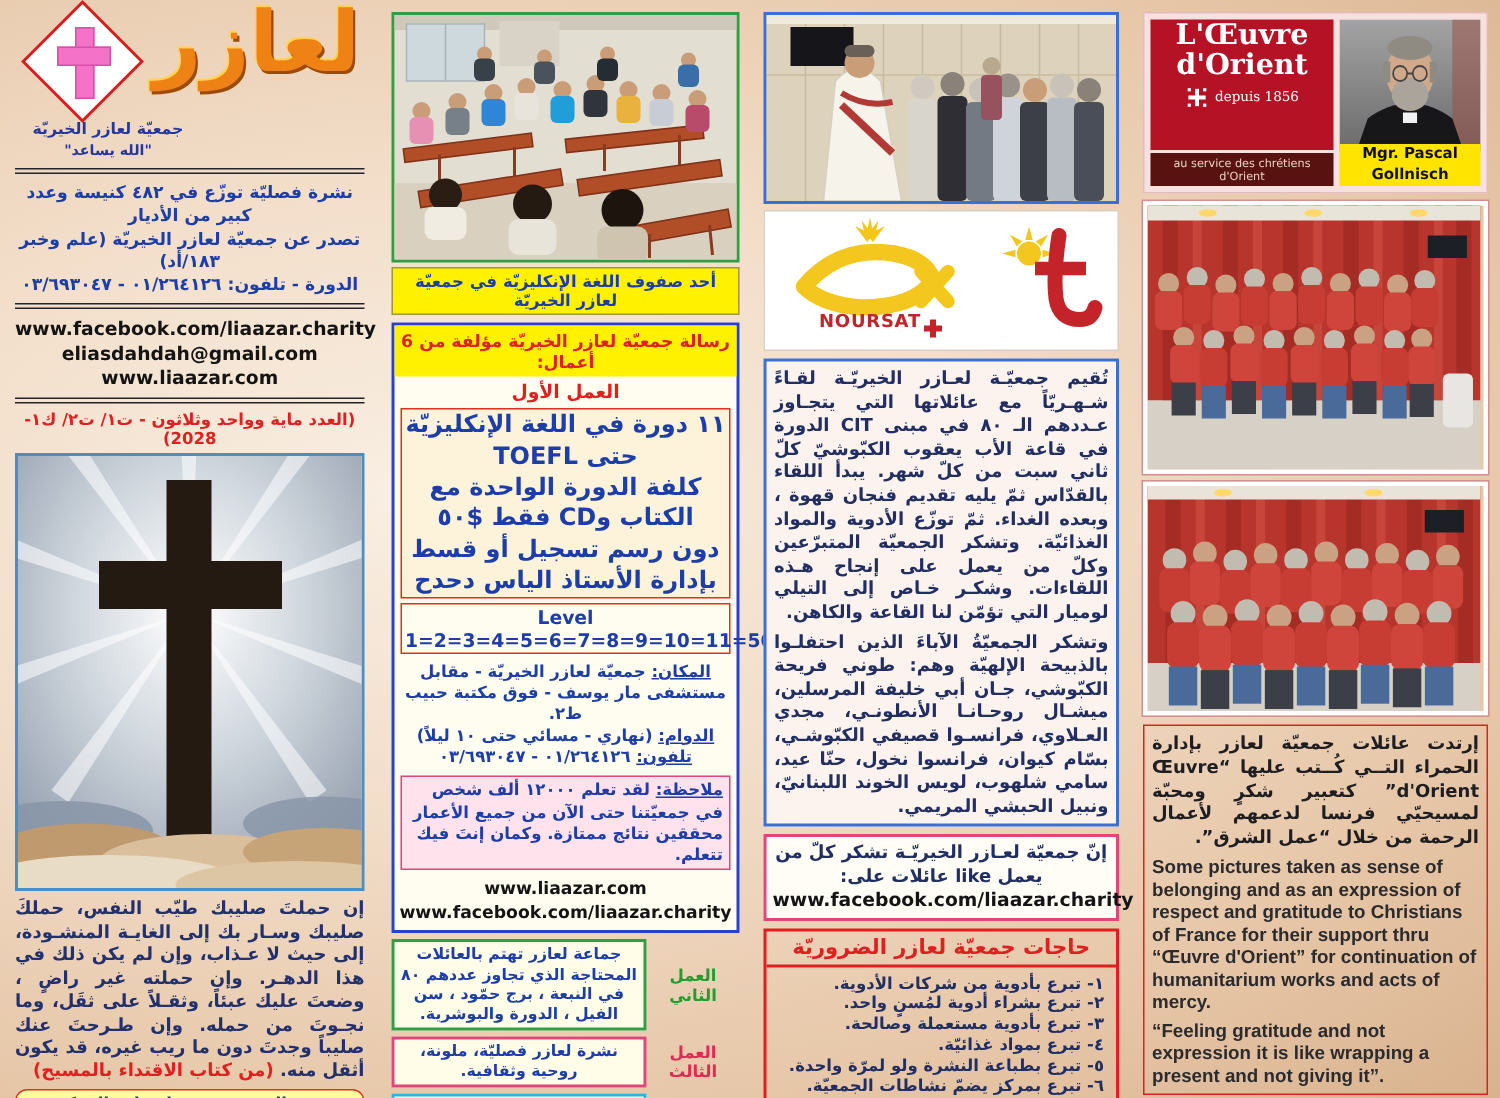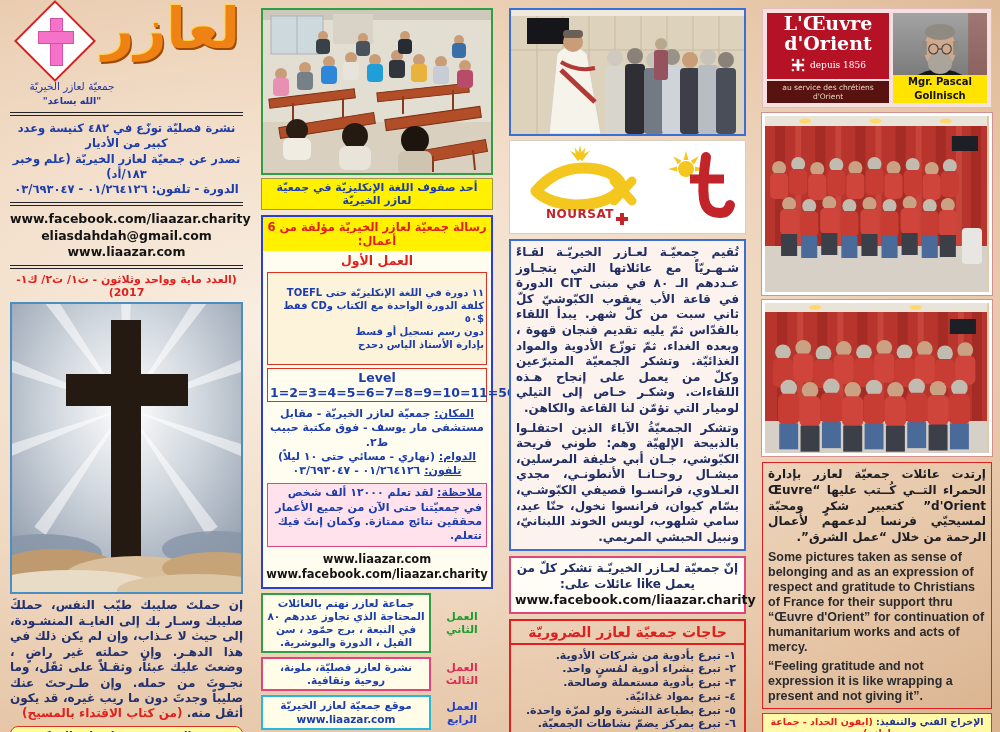--- a/index.html
+++ b/index.html
@@ -14,38 +14,38 @@
   .ar{direction:rtl}
   .divider{height:2px;border-top:1.5px solid #23232a;border-bottom:1.5px solid #23232a;margin:4px 0}
   
   .logo-block{position:relative;height:100px}
   .diamond{position:absolute;left:16px;top:4px;width:54px;height:54px;border:2.5px solid #d42020;background:#fff;transform:rotate(45deg)}
   .dinner{position:absolute;inset:0;transform:rotate(-45deg)}
   .dbar-v{position:absolute;left:50%;top:4px;width:11px;height:46px;margin-left:-5.5px;background:#f473c8;border:1px solid #d84fa8}
   .dbar-h{position:absolute;top:17px;left:10px;width:34px;height:11px;background:#f473c8;border:1px solid #d84fa8}
   .logo-title{position:absolute;right:2px;top:-12px;width:140px;text-align:center;font-size:56px;font-weight:bold;color:#ef8214;
     text-shadow:1.5px 2px 0 #9c4a04,-1px -1px 0 #ffd34d}
-  .logo-sub1{position:absolute;left:0;top:72px;width:124px;text-align:center;font-size:10.5px;font-weight:normal;color:#2437a0}
+  .logo-sub1{position:absolute;left:0;top:72px;width:124px;text-align:center;font-size:10.5px;font-weight:bold;color:#2437a0}
   .logo-sub2{position:absolute;left:0;top:87px;width:124px;text-align:center;font-size:9.5px;font-weight:bold;color:#2437a0}
   .masthead{color:#1c3daa;font-weight:bold;font-size:11.5px;text-align:center;line-height:1.33;padding:1px 0}
   .plain-links{color:#141414;font-weight:bold;font-size:12.5px;text-align:center;line-height:1.3;padding:1px 0}
   .issue{color:#e01f1f;font-weight:bold;font-size:11px;text-align:center;margin:2px 0 3px}
   .photo{display:block;line-height:0}
   .cross-photo{border:2px solid #4a8fc4;margin-bottom:4px}
   .reflection{color:#22306e;font-weight:bold;font-size:12px;line-height:1.29;text-align:justify;margin-top:2px}
   .src{color:#e01f1f}
   .ybox{background:#fffc9e;border:1.5px solid #e03020;border-radius:8px;text-align:center;font-weight:bold;padding:2px 4px;margin-top:4px}
   .ybox1{color:#23348e;font-size:11px}
   
   .class-photo{border:2px solid #2f9e44}
   .caption{background:#fff100;border:1px solid #9a9a40;color:#1c3daa;font-weight:bold;font-size:11px;text-align:center;padding:2px 1px;margin-top:3px}
   .mission-box{border:2px solid #2a3fd0;background:#fffdf0;margin-top:5px}
   .mission-header{background:#fff100;color:#e01f1f;font-weight:bold;font-size:11.5px;text-align:center;padding:3px 2px}
   .work1{color:#e01f1f;font-weight:bold;font-size:12.5px;text-align:center;padding:2px 0}
-  .toefl{border:1.5px solid #e03020;background:#fcf3da;margin:2px 4px;padding:13px 2px;color:#1c3daa;font-weight:bold;font-size:10px;text-align:right;line-height:1.3}
+  .toefl{border:1.5px solid #e03020;background:#fcf3da;margin:2px 4px;padding:0 2px;color:#1c3daa;font-weight:bold;font-size:16px;text-align:center;line-height:1.3}
   .level{border:1.5px solid #e03020;margin:3px 4px;padding:1px 2px;color:#1c3daa;font-weight:bold;font-size:12.5px;text-align:center;direction:ltr}
   .info{color:#1c3daa;font-weight:bold;font-size:11px;line-height:1.3;text-align:center;padding:2px 5px}
   .u{text-decoration:underline}
   .note-box{border:1.5px solid #e0457b;background:#ffe2ec;margin:3px 4px;padding:2px 4px;color:#1c3daa;font-weight:bold;font-size:11px;line-height:1.3;text-align:right}
   .mission-links{color:#141414;font-weight:bold;font-size:11.5px;text-align:center;line-height:1.35;padding:2px 0 4px}
   .work-row{display:flex;align-items:stretch;margin-top:4px}
   .work-box{flex:1;padding:2px 4px;color:#1c3daa;font-weight:bold;font-size:10.5px;line-height:1.25;text-align:center;background:#fffde8}
   .work-label{width:62px;display:flex;align-items:center;justify-content:center;font-weight:bold;font-size:11px;text-align:center}
   .w2 .work-box{border:2px solid #2f9e44}.w2 .work-label{color:#1f9d2f}
   .w3 .work-box{border:2px solid #e0457b}.w3 .work-label{color:#e02a52}
@@ -55,21 +55,21 @@
   .logos-box{position:relative;background:#fff;border:1px solid #d8cfc4;margin-top:4px;height:92px}
   .noursat-word{position:absolute;left:28px;top:66px;width:84px;text-align:center;color:#c2242a;font-weight:bold;font-size:12px;letter-spacing:.5px}
   .meeting-box{border:2px solid #3a6fd8;background:#fdf3ee;margin-top:5px;padding:4px 5px;color:#202e63;font-weight:bold;font-size:12px;line-height:1.3;text-align:justify}
   .meeting-box p{margin:0 0 4px}
   .like-box{border:2px solid #e0457b;background:#fffdf6;margin-top:5px;padding:3px 4px;color:#202e63;font-weight:bold;font-size:12px;line-height:1.3;text-align:center}
   .like-link{color:#141414;font-size:12.5px}
   .needs-box{border:2px solid #e01f1f;margin-top:5px}
   .needs-title{color:#e01f1f;font-weight:bold;font-size:14px;text-align:center;padding:3px 0;border-bottom:2px solid #e01f1f}
   .needs-list{padding:4px 8px 5px;color:#202e63;font-weight:bold;font-size:11px;line-height:1.25;text-align:right}
   
-  .header4{height:100px;background:#f6e0e0;padding:4px;display:flex;box-sizing:border-box;border:1px solid #e4bcbc}
+  .header4{height:121px;background:#f6e0e0;padding:4px;display:flex;box-sizing:border-box;border:1px solid #e4bcbc}
   .oeuvre-left{width:122px;display:flex;flex-direction:column}
   .red-box{background:#b51226;flex:1;color:#fff;text-align:center;font-family:"DejaVu Serif",serif;padding-top:1px}
   .oeuvre-t{font-size:19px;line-height:1.05;font-weight:bold}
   .since-row{display:flex;align-items:center;justify-content:center;gap:4px;margin-top:3px}
   .since{font-size:9px}
   .tagline{background:#581210;color:#e8d3c2;font-size:7.5px;text-align:center;padding:2px 0;margin-top:2px}
   .mgr{flex:1;margin-left:4px;position:relative;line-height:0}
   .mgr-caption{position:absolute;left:0;right:0;bottom:0;background:#ffe400;color:#111;font-weight:bold;font-size:10px;line-height:1.4;text-align:center}
   .photo4{border:3px solid #fff;outline:1px solid #d49090;margin-top:5px}
   .message-box{border:1.5px solid #e01f1f;margin-top:6px;padding:4px 5px}
@@ -101,21 +101,21 @@
       <div>تصدر عن جمعيّة لعازر الخيريّة (علم وخبر ١٨٣/أد)</div>
       <div>الدورة - تلفون: ٠١/٢٦٤١٢٦ - ٠٣/٦٩٣٠٤٧</div>
     </div>
     <div class="divider"></div>
     <div class="plain-links">
       <div>www.facebook.com/liaazar.charity</div>
       <div>eliasdahdah@gmail.com</div>
       <div>www.liaazar.com</div>
     </div>
     <div class="divider"></div>
-    <div class="issue ar">(العدد ماية وواحد وثلاثون - ت١/ ت٢/ ك١- 2017)</div>
+    <div class="issue ar">(العدد ماية وواحد وثلاثون - ت١/ ت٢/ ك١- 2028)</div>
     <div class="photo cross-photo">
       <svg width="229" height="288" viewBox="0 0 229 288" preserveAspectRatio="none">
         <defs>
           <radialGradient id="sky" cx="50%" cy="36%" r="75%">
             <stop offset="0%" stop-color="#ffffff"></stop>
               <stop offset="45%" stop-color="#cfd6dd"></stop>
               <stop offset="100%" stop-color="#8c97a8"></stop>
           </radialGradient>
         </defs>
         <rect width="229" height="288" fill="url(#sky)"></rect>

